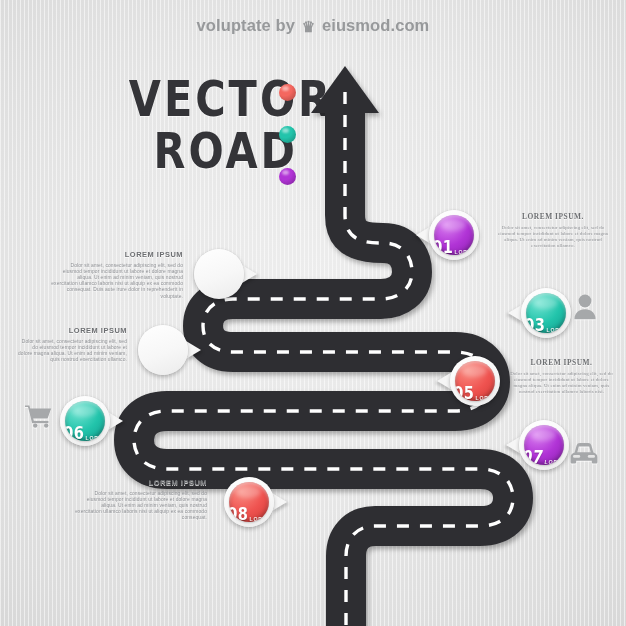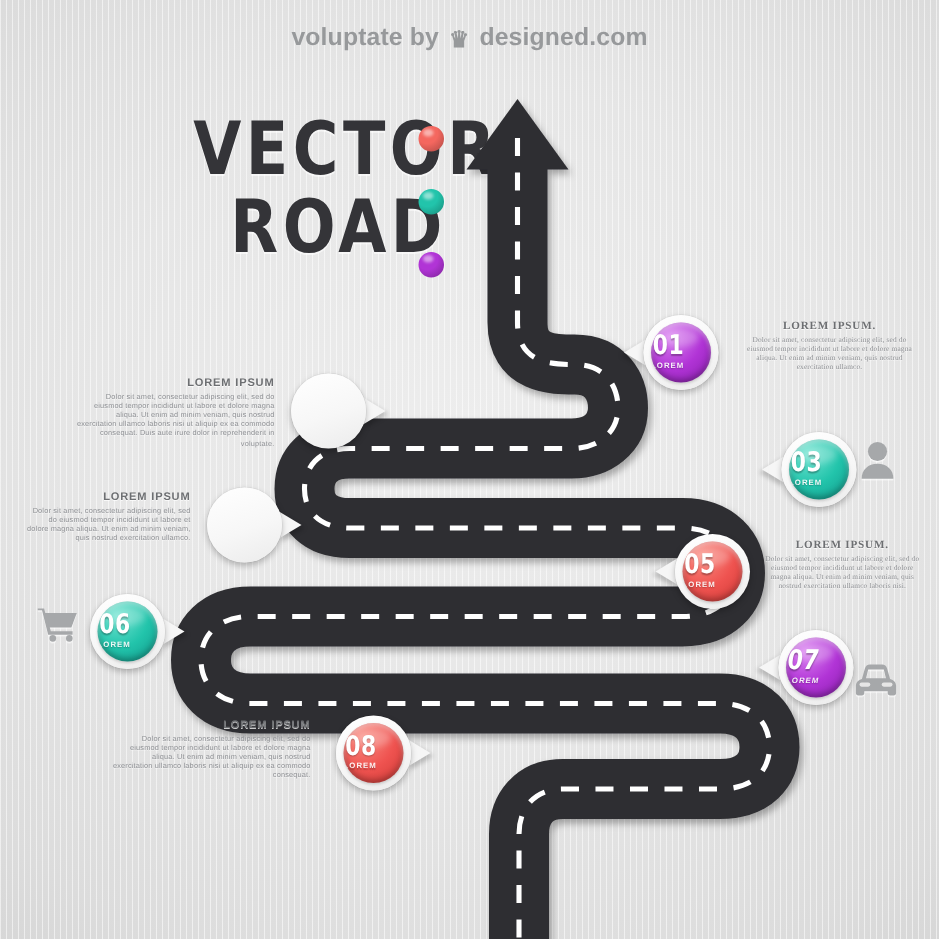--- a/index.html
+++ b/index.html
@@ -50,21 +50,21 @@
     border-top:9px solid transparent;border-bottom:9px solid transparent;
   }
   .marker.right .tail{left:-13px;border-right:15px solid #f6f6f6;
     filter:drop-shadow(-2px 2px 1.5px rgba(0,0,0,.20));}
   .marker.left .tail{right:-13px;border-left:15px solid #f6f6f6;
     filter:drop-shadow(2px 2px 1.5px rgba(0,0,0,.20));}
   .marker .disc{
     position:absolute;left:5px;top:5px;width:40px;height:40px;border-radius:50%;
     box-shadow:inset 0 -2px 4px rgba(0,0,0,.30), inset 0 2px 3px rgba(255,255,255,.45),
                0 1px 2px rgba(0,0,0,.18);
-    display:flex;flex-direction:column;align-items:flex-start;justify-content:center;
+    display:flex;flex-direction:row;align-items:flex-end;justify-content:center;
     overflow:hidden;
   }
   .marker .disc::before{
     content:"";position:absolute;left:6px;top:3px;width:26px;height:13px;border-radius:50%;
     background:rgba(255,255,255,.26);filter:blur(2px);
   }
   .marker .num{
     position:relative;font-family:"Liberation Sans Narrow","DejaVu Sans Condensed","Liberation Sans",sans-serif;
     font-weight:bold;font-size:18px;line-height:16px;color:#fff;letter-spacing:.4px;
     transform:scaleX(.9);text-shadow:0 1px 1px rgba(0,0,0,.28);
@@ -92,21 +92,21 @@
   .sicon svg{display:block;filter:drop-shadow(0 1px 0 rgba(255,255,255,.7));}
 </style>
 </head>
 <body>
 
 <div id="stage">
 
   <div class="wm">
     <span>voluptate by</span>
     <span class="crown">♛</span>
-    <span>designed.com</span>
+    <span>eiusmod.com</span>
   </div>
 
   <div class="title">
     <div class="ln">VECTOR</div>
     <div class="ln">ROAD</div>
   </div>
   <div class="dots">
     <div class="dot" id="d0" style="background: radial-gradient(circle at 34% 28%, rgb(244, 103, 95) 0%, rgb(244, 103, 95) 42%, rgb(171, 72, 67) 100%);"></div>
     <div class="dot" id="d1" style="background: radial-gradient(circle at 34% 28%, rgb(34, 196, 171) 0%, rgb(34, 196, 171) 42%, rgb(24, 137, 120) 100%);"></div>
     <div class="dot" id="d2" style="background: radial-gradient(circle at 34% 28%, rgb(177, 52, 214) 0%, rgb(177, 52, 214) 42%, rgb(124, 36, 150) 100%);"></div>

